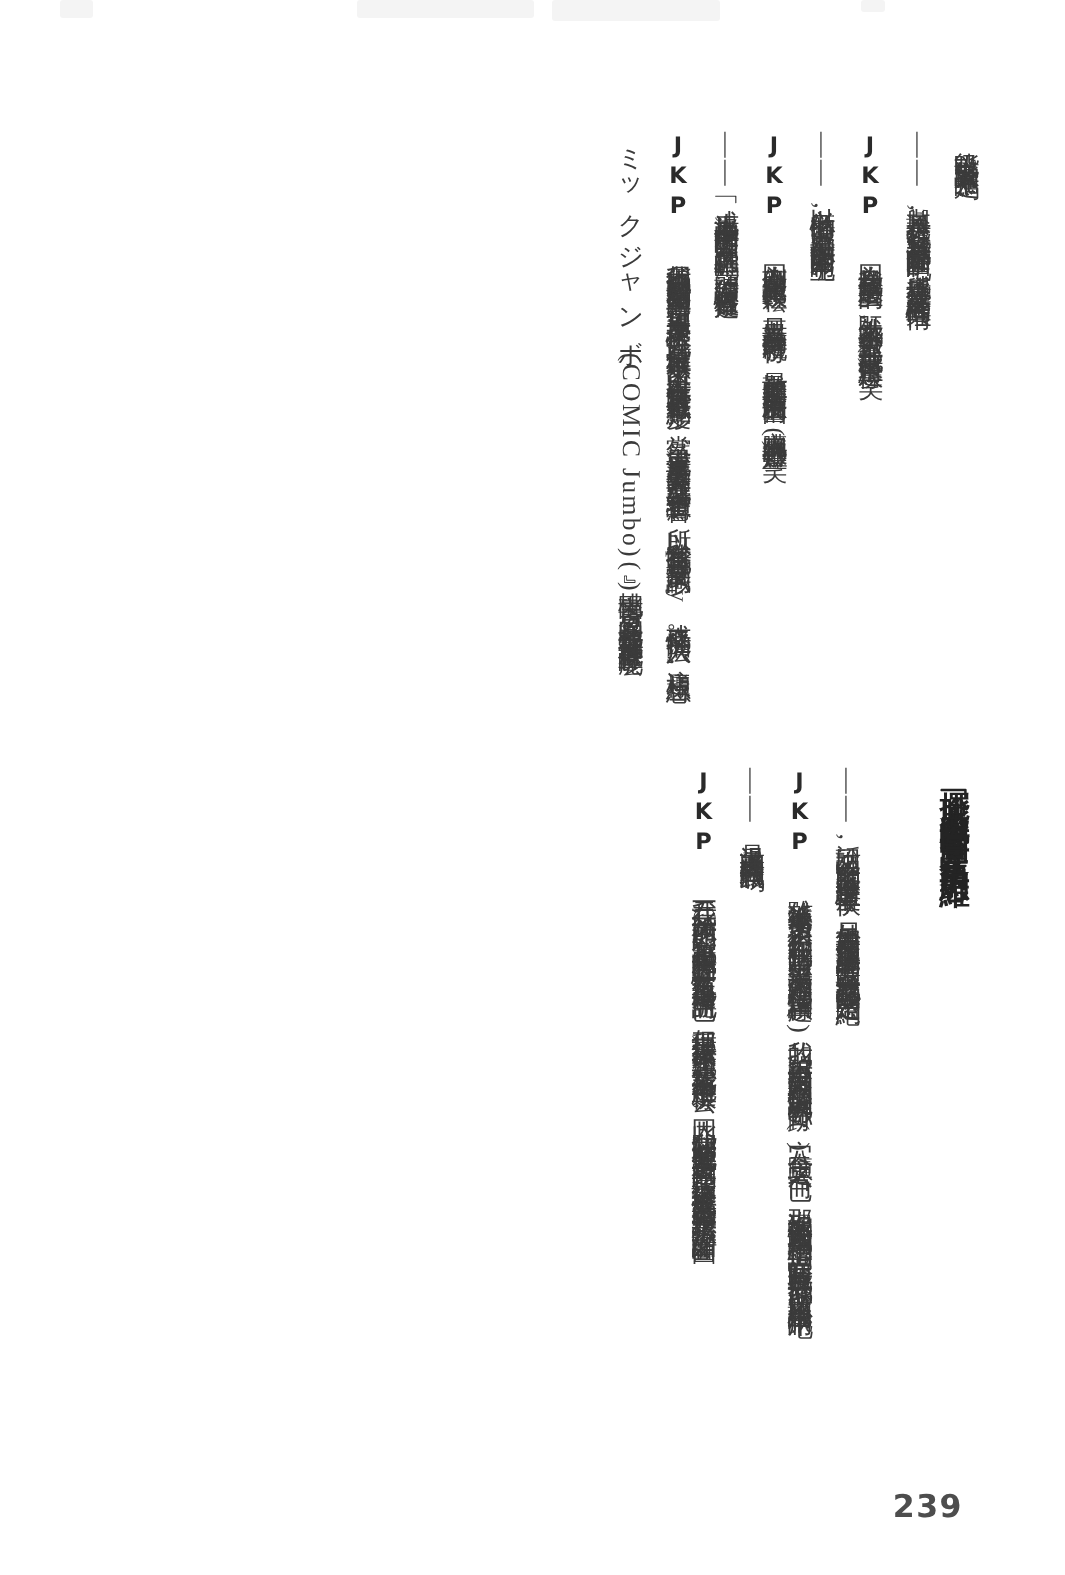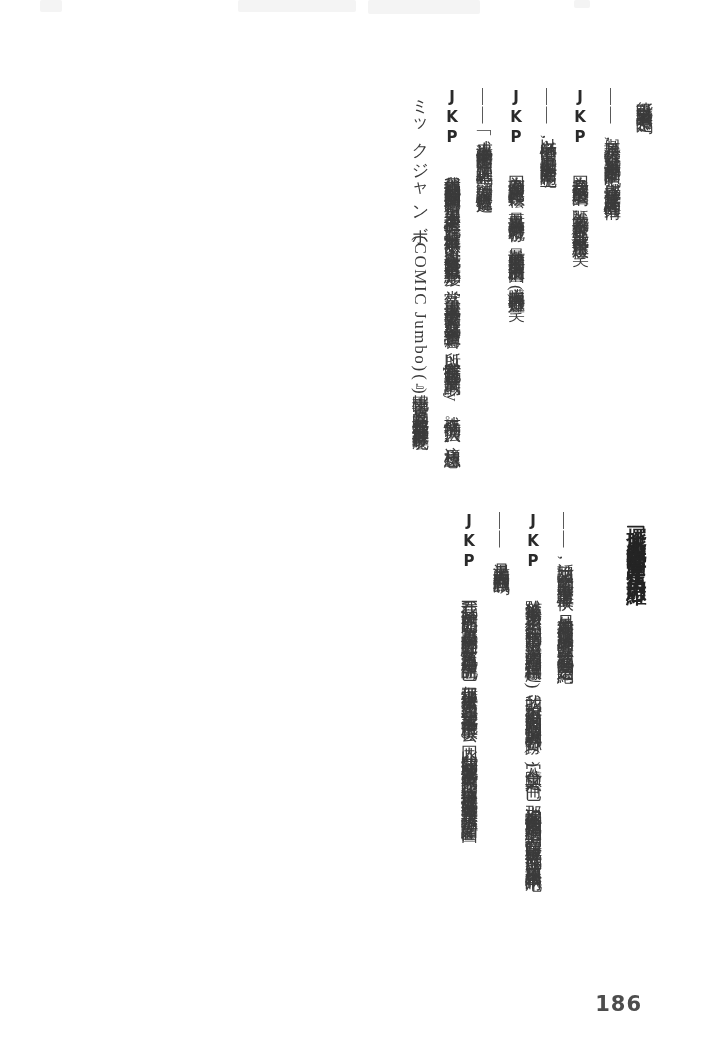--- a/index.html
+++ b/index.html
@@ -98,15 +98,15 @@
   </section>
 
   <section class="block block-bottom">
     <h2 class="section-heading">擺脫「內臟與斷面圖才是主角」的思維</h2>
     <p><span>——話說回來,老師的單行本推出速度非常快。另外如果要用兩個漢字來詮釋老師的漫畫,我認為毫無疑問一定是「悶絕」。</span></p>
     <p><span class="speaker">JKP</span><span>雖然近幾年愈來愈多人用,但在我剛出道那時,幾乎沒有人用「悶絕」這種詞當標題。(我的)單行本中沒有用到「悶絕」這個詞的就只有『奇跡の穴(奇蹟之穴)』而已。那次編輯部要求我「別用悶絕這個詞」,而當時我正好處於低潮,所以才想說不用就不用吧。</span></p>
     <p><span>——是漫畫的內容遇到瓶頸嗎?</span></p>
     <p><span class="speaker">JKP</span><span>我在二〇一二年以前的作品,主角都是內臟和斷片圖,女性角色不過是一種記號而已。但那種畫法後來遇上瓶頸,使我反省不能再這樣下去。因此,我開始研究其他厲害漫畫家的作品,最後終於理解成人漫畫的主角應該是女孩子,諸如斷面圖</span></p>
   </section>
 
-  <div class="page-number">186</div>
+  <div class="page-number">239</div>
 
 </div>
 
 </body></html>

